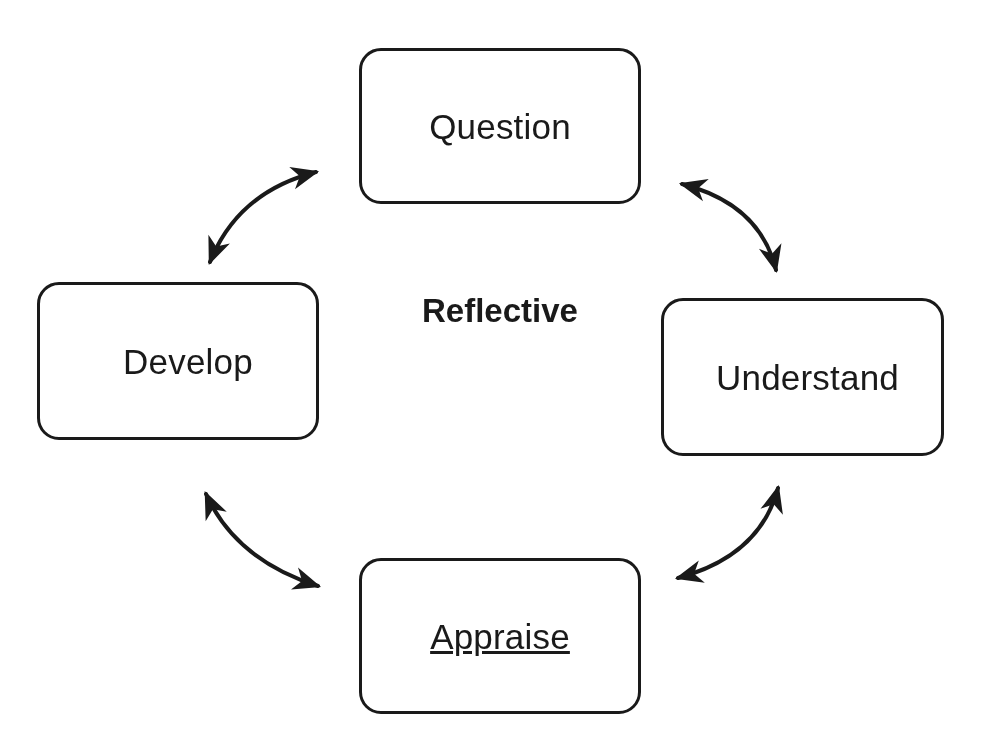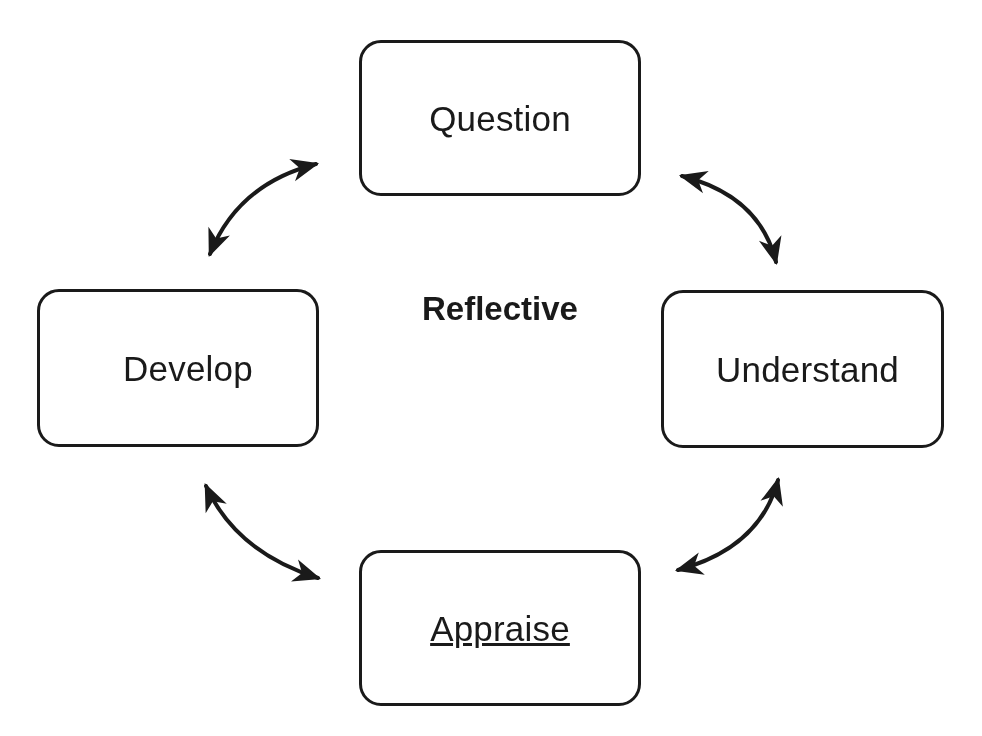--- a/index.html
+++ b/index.html
@@ -14,20 +14,21 @@
     overflow: hidden;
     font-family: "Liberation Sans", sans-serif;
     color: #1a1a1a;
   }
 
   #diagram-canvas {
     position: absolute;
     inset: 0;
     width: 982px;
     height: 600px;
+    margin-top: 8px;
   }
 
   .arrow-layer {
     position: absolute;
     top: 0;
     left: 0;
     width: 982px;
     height: 736px;
     pointer-events: none;
   }
@@ -49,26 +50,26 @@
     color: #1a1a1a;
     letter-spacing: 0.2px;
     line-height: 1;
     white-space: nowrap;
   }
 
   
   #node-question  { left: 359px; top: 40px;  width: 282px; height: 156px; }
   #node-understand{ left: 661px; top: 290px; width: 283px; height: 158px; padding-left: 10px; }
   #node-appraise  { left: 359px; top: 550px; width: 282px; height: 156px; text-decoration: underline; }
-  #node-develop   { left: 37px;  top: 289px; width: 282px; height: 158px; padding-left: 20px; }
+  #node-develop   { left: 37px;  top: 274px; width: 282px; height: 158px; padding-left: 20px; }
 
   #center-text {
     position: absolute;
     left: 341px;
-    top: 289px;
+    top: 283px;
     width: 318px;
     height: 172px;
     display: flex;
     flex-direction: column;
     align-items: center;
     justify-content: flex-start;
     text-align: center;
     gap: 20px;
   }
   .center-line {

